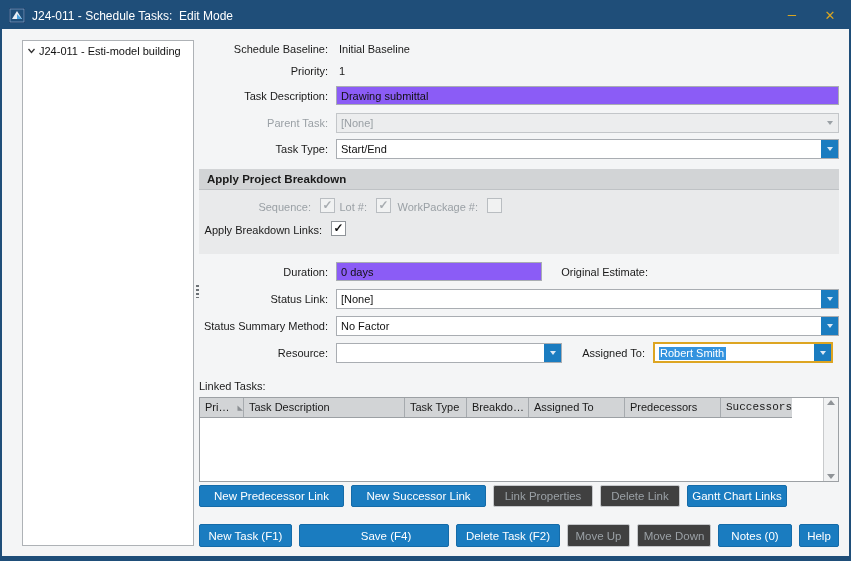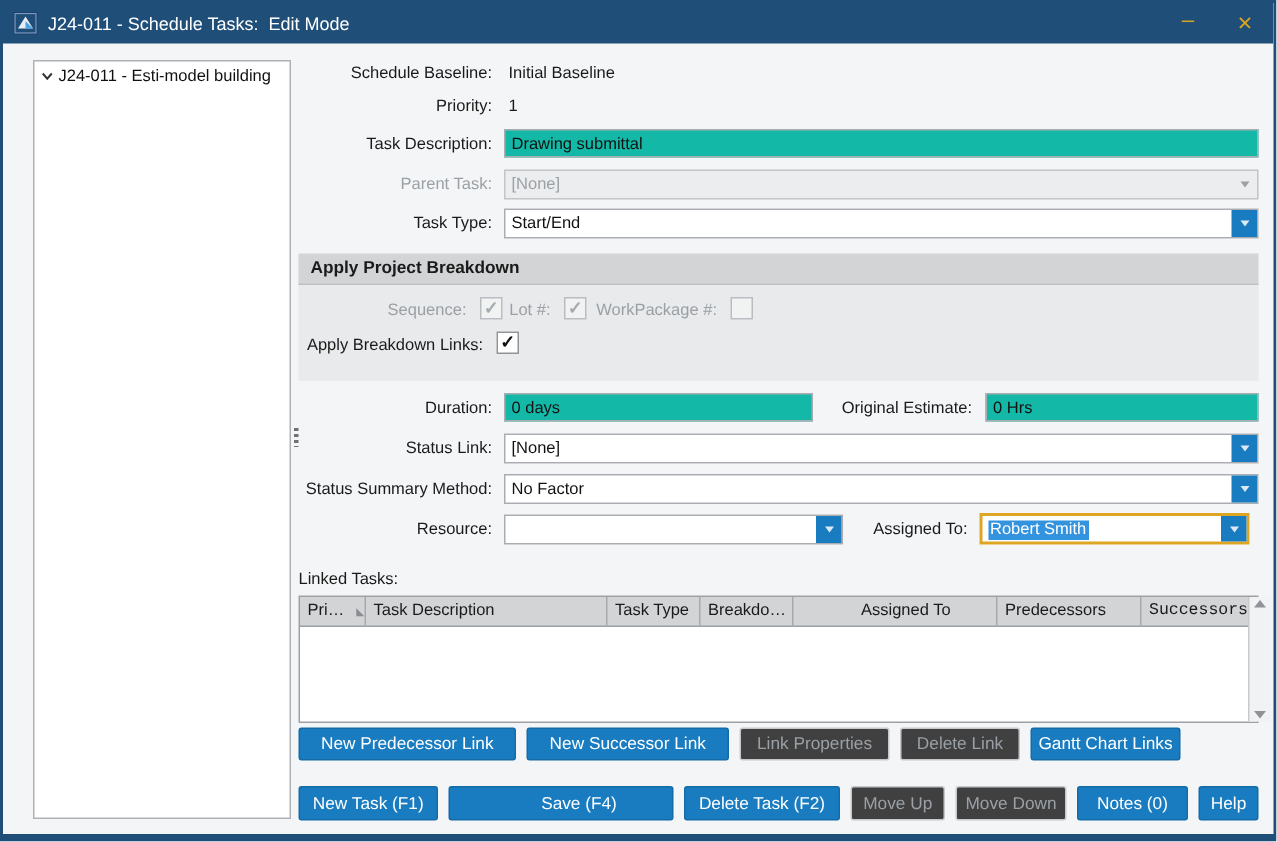--- a/index.html
+++ b/index.html
@@ -51,21 +51,21 @@
   }
 
   
   .lbl {
     position:absolute; font-size:11px; color:#1a1a1a; white-space:nowrap; text-align:right;
   }
   .lbl.disabled { color:#9aa0a5; }
   .static-val { position:absolute; font-size:11px; color:#1a1a1a; white-space:nowrap; }
 
   .tinput {
-    position:absolute; height:19px; border:1px solid #a9adb2; background:#14b8a6;
+    position:absolute; height:19px; border:1px solid #a9adb2; background:#8b5cf6;
     font-family:"Liberation Sans", sans-serif; font-size:11px; color:#111; padding:0 4px;
   }
 
   .combo {
     position:absolute; height:20px; border:1px solid #a9adb2; background:#ffffff;
     display:flex; align-items:stretch;
   }
   .combo .combo-text {
     flex:1 1 auto; font-size:11px; color:#111; padding:3px 0 0 4px; white-space:nowrap; overflow:hidden;
   }
@@ -198,21 +198,20 @@
   <span class="lbl disabled" style="right:371px; top:199px;">WorkPackage #:</span>
   <span class="checkbox disabled" style="left:485px; top:196px;"></span>
 
   <span class="lbl" style="right:527px; top:222px;">Apply Breakdown Links:</span>
   <span class="checkbox" style="left:329px; top:219px;">✓</span>
 
   <span class="lbl" style="right:521px; top:264px;">Duration:</span>
   <input class="tinput" style="left: 334px; top: 260px; width: 206px;" value="0 days">
 
   <span class="lbl" style="right:201px; top:264px;">Original Estimate:</span>
-  <input class="tinput" style="left: 655px; top: 260px; width: 182px;" value="0 Hrs">
 
   <span class="lbl" style="right:521px; top:291px;">Status Link:</span>
   <div class="combo" style="left:334px; top:287px; width:503px;">
     <span class="combo-text">[None]</span>
     <span class="combo-btn">
         <span class="arr"></span>
       </span>
   </div>
 
   <span class="lbl" style="right:521px; top:318px;">Status Summary Method:</span>
@@ -249,21 +248,21 @@
       </div>
       <div class="th" style="flex:0 0 161px;">
           <span>Task Description</span>
         </div>
       <div class="th" style="flex:0 0 62px;">
           <span>Task Type</span>
         </div>
       <div class="th" style="flex:0 0 62px;">
           <span>Breakdo…</span>
         </div>
-      <div class="th" style="flex:0 0 96px;margin-left:40px;">
+      <div class="th" style="flex:0 0 96px;">
           <span>Assigned To</span>
         </div>
       <div class="th" style="flex:0 0 96px;">
           <span>Predecessors</span>
         </div>
       <div class="th" style="flex:1 1 auto;">
           <span>Successors</span>
         </div>
     </div>
     <div class="tbody">

